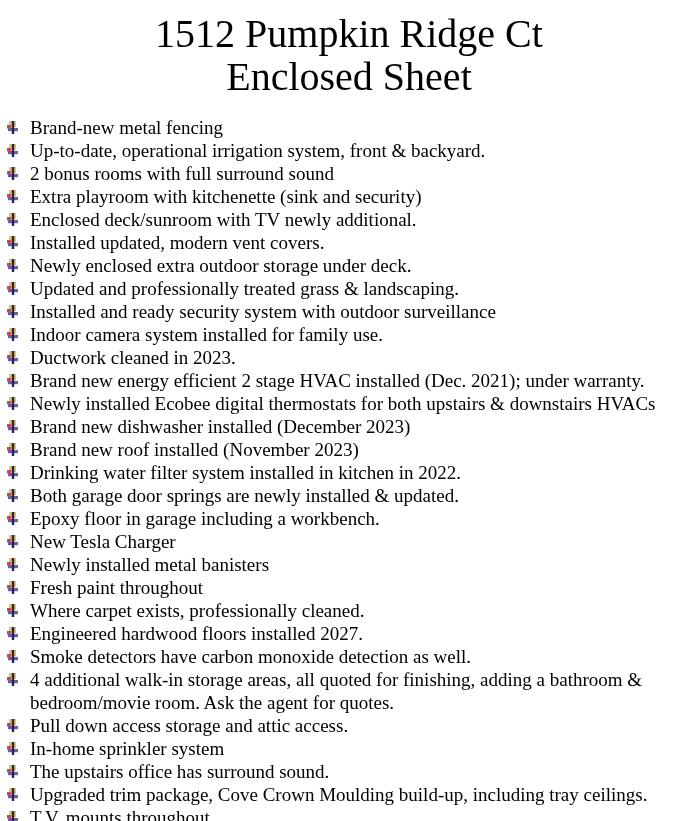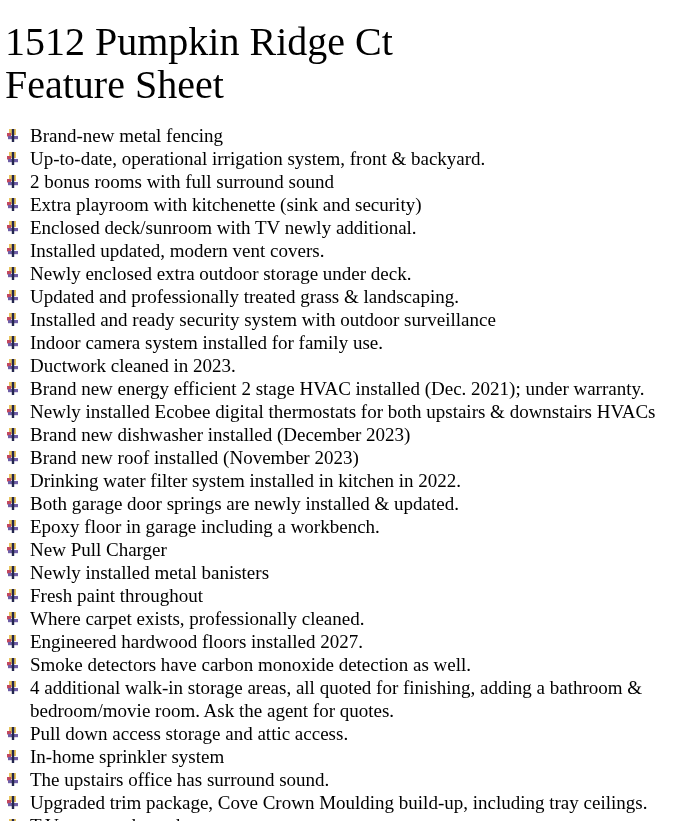--- a/index.html
+++ b/index.html
@@ -7,25 +7,26 @@
     width: 693px;
     height: 821px;
     background: #ffffff;
     color: #000000;
     font-family: "Liberation Serif", serif;
     overflow: hidden;
   }
   .page { width: 693px; height: 821px; }
   .doc-title {
     margin: 0;
-    padding: 20px 0 0 5px;
+    padding: 12px 0 0 5px;
     font-weight: normal;
     font-size: 40px;
     line-height: 43px;
     letter-spacing: 0;
+    text-align: center;
   }
   .features {
     list-style: none;
     margin: 18px 12px 0 0;
     padding: 0 0 0 5px;
     font-size: 19px;
   }
   .feature-item {
     position: relative;
     padding-left: 25px;
@@ -41,21 +42,21 @@
   }
   .bullet svg { display: block; }
   .feature-text { white-space: normal; }
 </style>
 </head>
 <body>
 
 <div class="page">
   <h1 class="doc-title">
     <div>1512 Pumpkin Ridge Ct</div>
-    <div>Feature Sheet</div>
+    <div>Enclosed Sheet</div>
   </h1>
   <ul class="features">
       <li class="feature-item">
     <span class="bullet">
       <svg width="12" height="14" viewBox="0 0 12 14" aria-hidden="true">
         <rect x="2" y="0" width="7" height="6" style="fill:var(--bullet-yellow)"></rect>
         <rect x="0" y="4" width="4" height="3.5" style="fill:var(--bullet-red)"></rect>
         <rect x="1" y="7" width="10" height="3.2" style="fill:var(--bullet-purple)"></rect>
         <rect x="4.8" y="0" width="2.4" height="13" style="fill:var(--bullet-navy)"></rect>
       </svg>
@@ -251,21 +252,21 @@
   </li>
       <li class="feature-item">
     <span class="bullet">
       <svg width="12" height="14" viewBox="0 0 12 14" aria-hidden="true">
         <rect x="2" y="0" width="7" height="6" style="fill:var(--bullet-yellow)"></rect>
         <rect x="0" y="4" width="4" height="3.5" style="fill:var(--bullet-red)"></rect>
         <rect x="1" y="7" width="10" height="3.2" style="fill:var(--bullet-purple)"></rect>
         <rect x="4.8" y="0" width="2.4" height="13" style="fill:var(--bullet-navy)"></rect>
       </svg>
     </span>
-    <span class="feature-text">New Pull Charger</span>
+    <span class="feature-text">New Tesla Charger</span>
   </li>
       <li class="feature-item">
     <span class="bullet">
       <svg width="12" height="14" viewBox="0 0 12 14" aria-hidden="true">
         <rect x="2" y="0" width="7" height="6" style="fill:var(--bullet-yellow)"></rect>
         <rect x="0" y="4" width="4" height="3.5" style="fill:var(--bullet-red)"></rect>
         <rect x="1" y="7" width="10" height="3.2" style="fill:var(--bullet-purple)"></rect>
         <rect x="4.8" y="0" width="2.4" height="13" style="fill:var(--bullet-navy)"></rect>
       </svg>
     </span>

